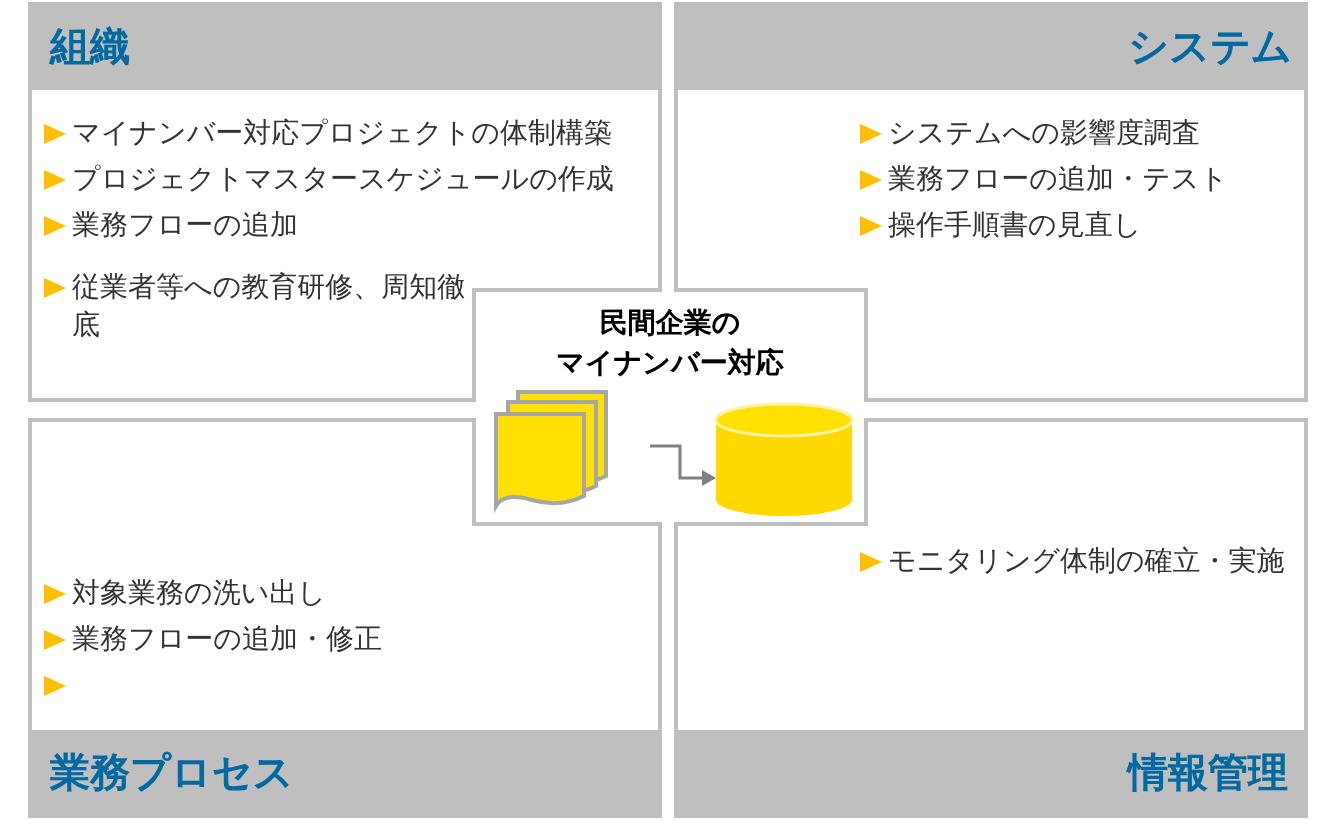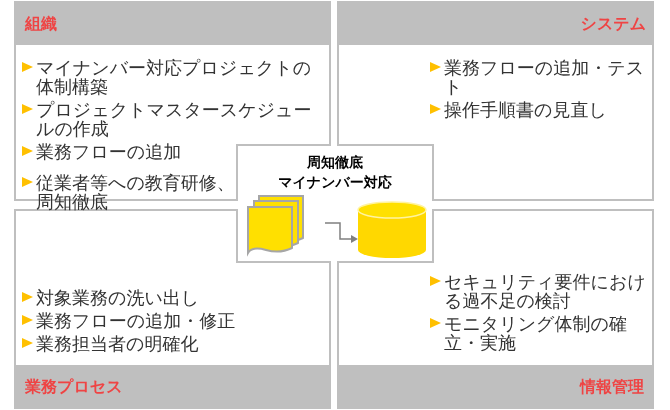--- a/index.html
+++ b/index.html
@@ -4,26 +4,26 @@
   <style>
     html, body { margin: 0; padding: 0; }
     body {
       width: 670px; height: 410px; position: relative; overflow: hidden;
       background: #ffffff;
       font-family: "DejaVu Sans", "Liberation Sans", sans-serif;
     }
     .panel { position: absolute; }
     .panel svg.frame { position: absolute; left: 0; top: 0; }
     .hdr {
-      position: absolute; font-weight: bold; font-size: 16px; color: #ef4444;
+      position: absolute; font-weight: bold; font-size: 20px; color: #0369a1;
       line-height: 43px; height: 52px;
     }
     .list { position: absolute; list-style: none; margin: 0; padding: 0; }
     .list li {
-      font-size: 18px; color: #333; line-height: 19px; margin-bottom: 4px;
+      font-size: 14px; color: #333; line-height: 19px; margin-bottom: 4px;
       position: relative; padding-left: 14px;
     }
     .list li .tri {
       position: absolute; left: 0; top: 4px; width: 0; height: 0;
       border-top: 5.5px solid transparent; border-bottom: 5.5px solid transparent;
       border-left: 11px solid #FFC000;
     }
     .center-title {
       position: absolute; left: 240px; top: 152px; width: 190px; text-align: center;
       font-size: 14px; font-weight: bold; color: #000; line-height: 20px;
@@ -52,39 +52,39 @@
 <div class="hdr" style="left:25px;top:2px;">組織</div>
 <ul class="list" style="left:22px;top:58px;width:305px;">
   <li><span class="tri"></span><span>マイナンバー対応プロジェクトの体制構築</span></li>
   <li><span class="tri"></span><span>プロジェクトマスタースケジュールの作成</span></li>
   <li><span class="tri"></span><span>業務フローの追加</span></li>
   <li style="width:200px;margin-top:12px;"><span class="tri"></span><span>従業者等への教育研修、周知徹底</span></li>
 </ul>
 
 <div class="hdr" style="right:24px;top:2px;">システム</div>
 <ul class="list" style="left:430px;top:58px;width:220px;">
+  <li><span class="tri"></span><span>システムへの影響度調査</span></li>
   <li><span class="tri"></span><span>業務フローの追加・テスト</span></li>
   <li><span class="tri"></span><span>操作手順書の見直し</span></li>
 </ul>
 
 <div class="hdr" style="left:25px;top:365px;">業務プロセス</div>
 <ul class="list" style="left:22px;top:288px;width:300px;">
   <li><span class="tri"></span><span>対象業務の洗い出し</span></li>
   <li><span class="tri"></span><span>業務フローの追加・修正</span></li>
-  <li><span class="tri"></span><span>業務担当者の明確化</span></li>
+  <li><span class="tri"></span></li>
 </ul>
 
 <div class="hdr" style="right:26px;top:365px;">情報管理</div>
 <ul class="list" style="left:430px;top:272px;width:216px;">
-  <li><span class="tri"></span><span>セキュリティ要件における過不足の検討</span></li>
   <li><span class="tri"></span><span>モニタリング体制の確立・実施</span></li>
 </ul>
 
 <div class="center-title">
-  <span>周知徹底</span>
+  <span>民間企業の</span>
   <span>マイナンバー対応</span>
 </div>
 
 <svg style="position:absolute;left:245px;top:192px;" width="65" height="68">
   <path d="M14,4 H58 V46 Q46,52 32,48 T14,50 Z" fill="#FFE000" stroke="#A6A6A6" stroke-width="2"></path>
   <path d="M9,9 H53 V51 Q41,57 27,53 T9,55 Z" fill="#FFE000" stroke="#A6A6A6" stroke-width="2"></path>
   <path d="M3,15 H47 V56 Q35,62 21,58 T3,61 Z" fill="#FFE000" stroke="#A6A6A6" stroke-width="2"></path>
 </svg>
 
 <svg style="position:absolute;left:325px;top:222px;" width="34" height="26">

